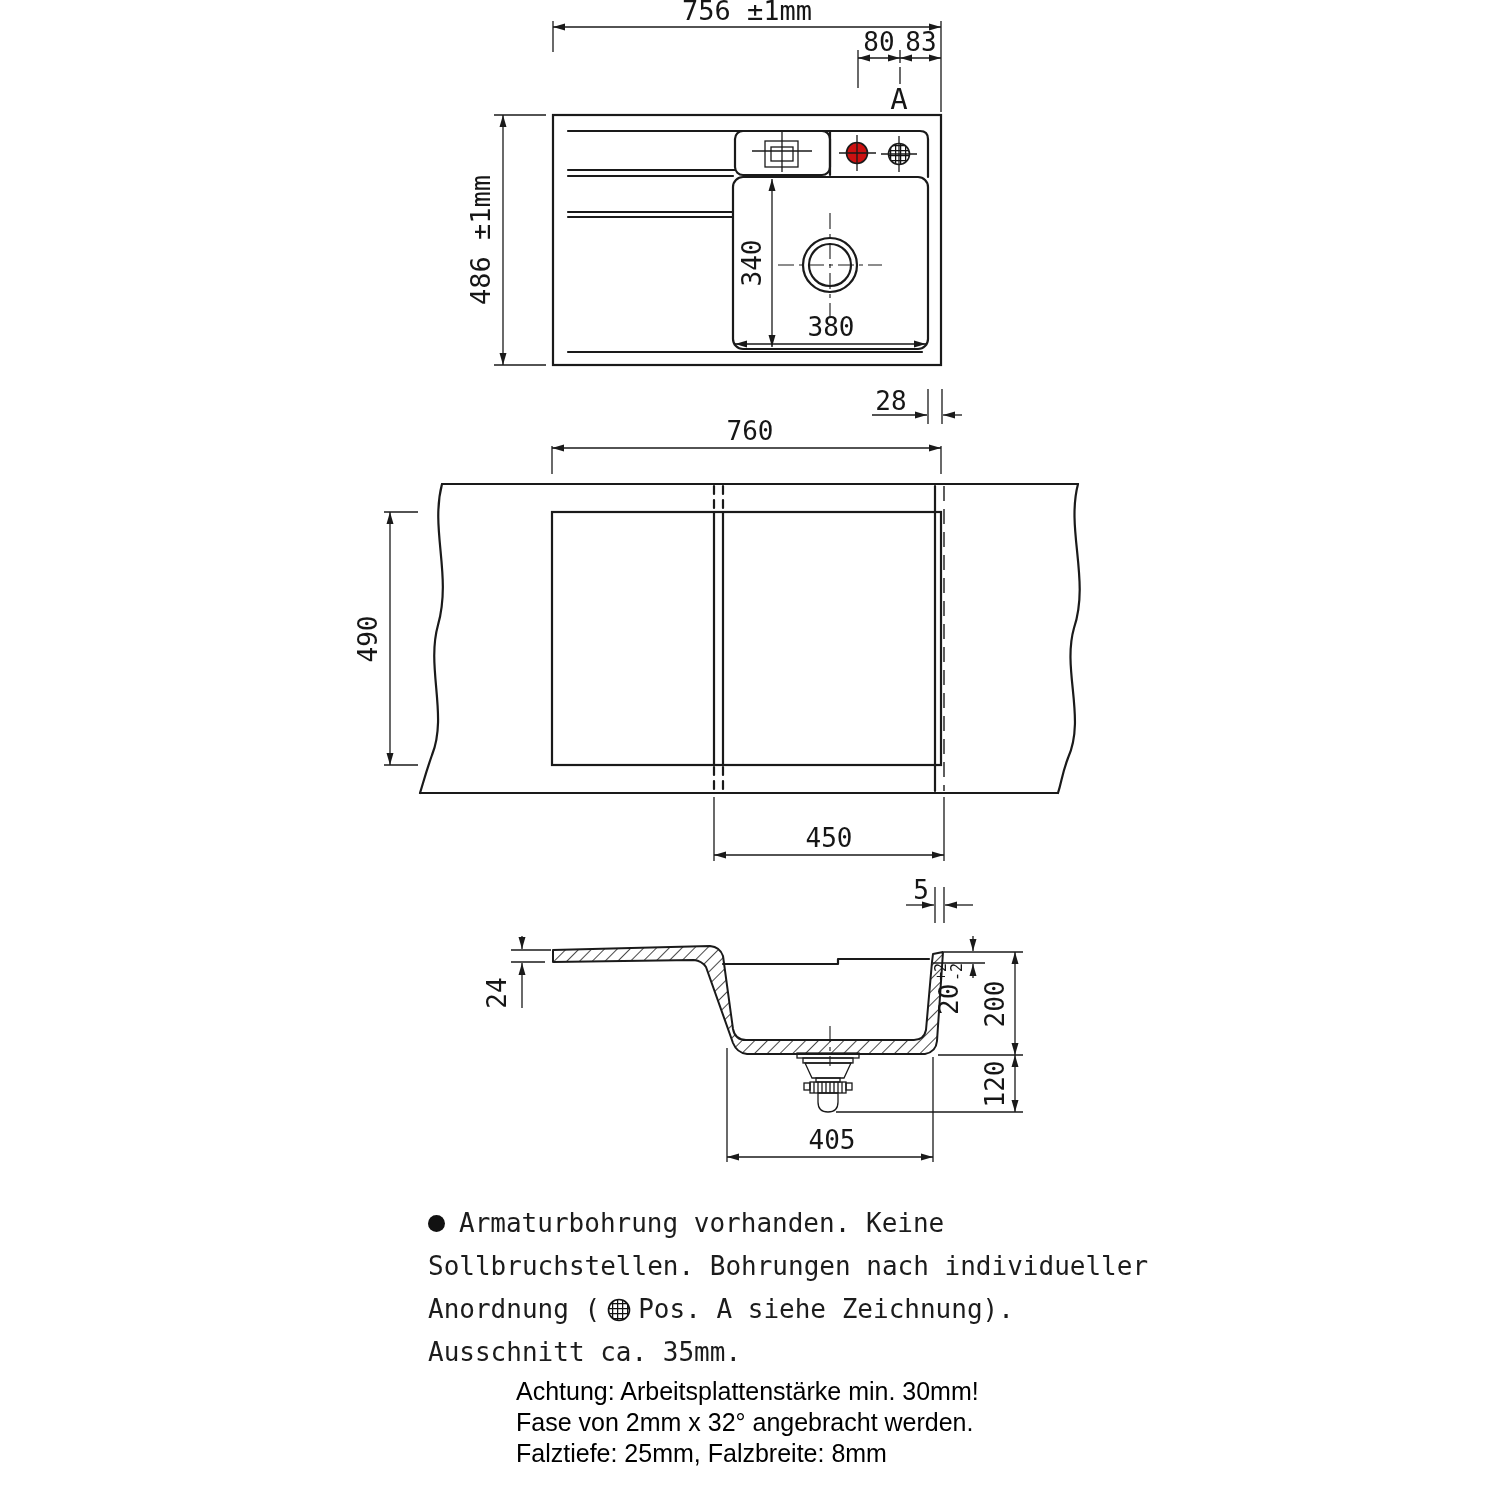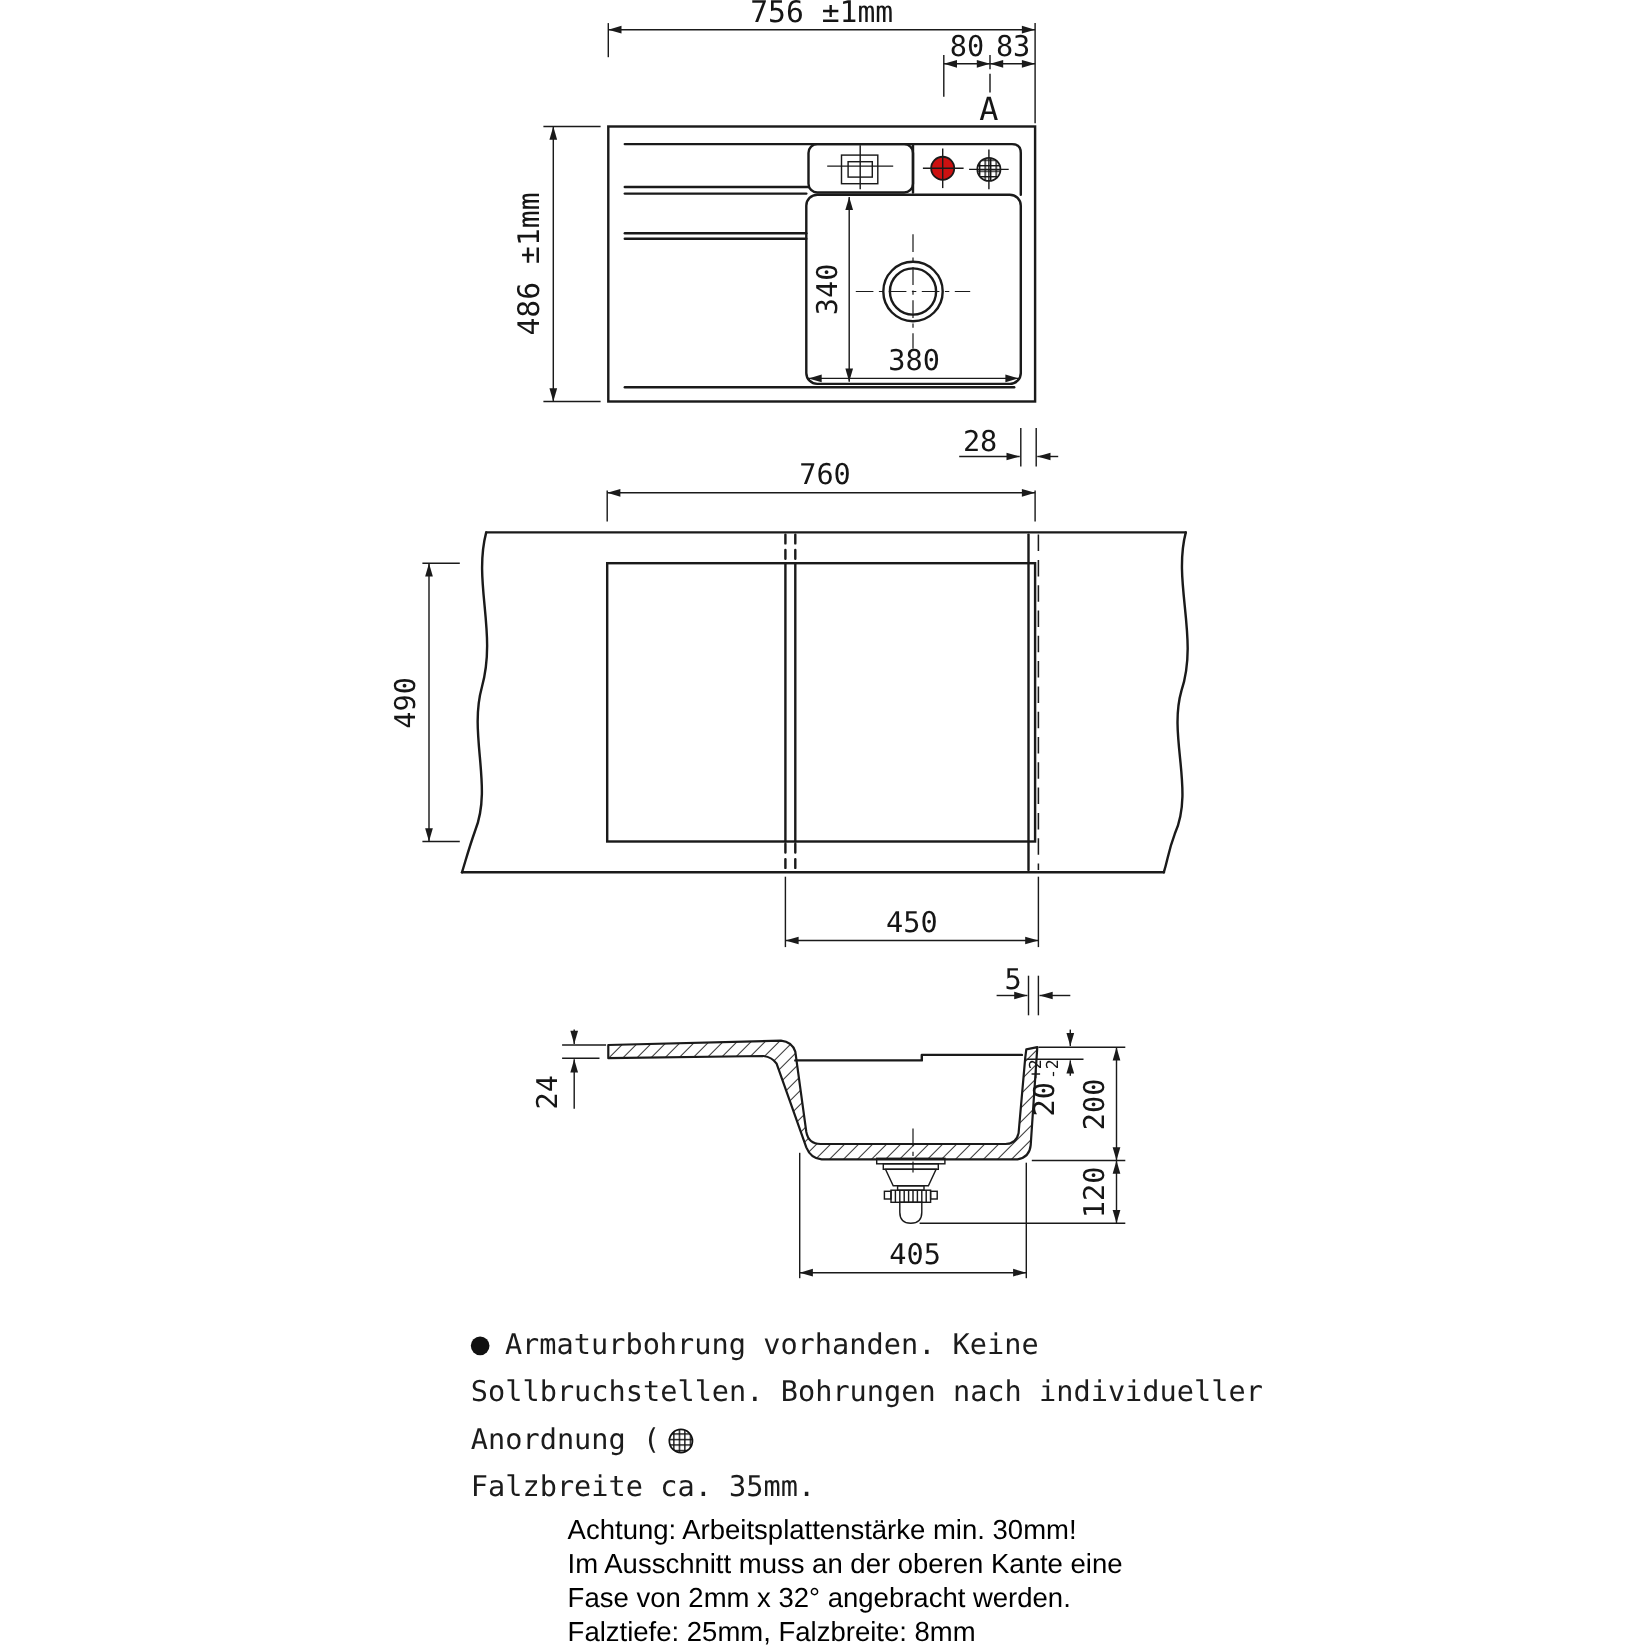--- a/index.html
+++ b/index.html
@@ -258,26 +258,26 @@
           <svg width="24" height="24" viewBox="0 0 24 24">
             <defs>
               <pattern id="xh2" width="5" height="5" patternUnits="userSpaceOnUse">
                 <rect width="5" height="5" fill="#fff"></rect>
                 <path d="M0,0.5 H5 M0.5,0 V5" stroke="#111" stroke-width="1.5"></path>
               </pattern>
             </defs>
             <circle cx="12" cy="12" r="10.5" fill="url(#xh2)" stroke="#111" stroke-width="1.6"></circle>
           </svg>
         </span>
-  </div>
-  <div class="nline">
-    <span>Falzbreite ca. 35mm.</span>
+    <span>Pos. A siehe Zeichnung).</span>
+  </div>
+  <div class="nline">
+    <span>Ausschnitt ca. 35mm.</span>
   </div>
 </div>
 
 <div class="note2">
   <div>Achtung: Arbeitsplattenstärke min. 30mm!</div>
-  <div>Im Ausschnitt muss an der oberen Kante eine</div>
   <div>Fase von 2mm x 32° angebracht werden.</div>
   <div>Falztiefe: 25mm, Falzbreite: 8mm</div>
 </div>
 
 </div>
 
 </body></html>

